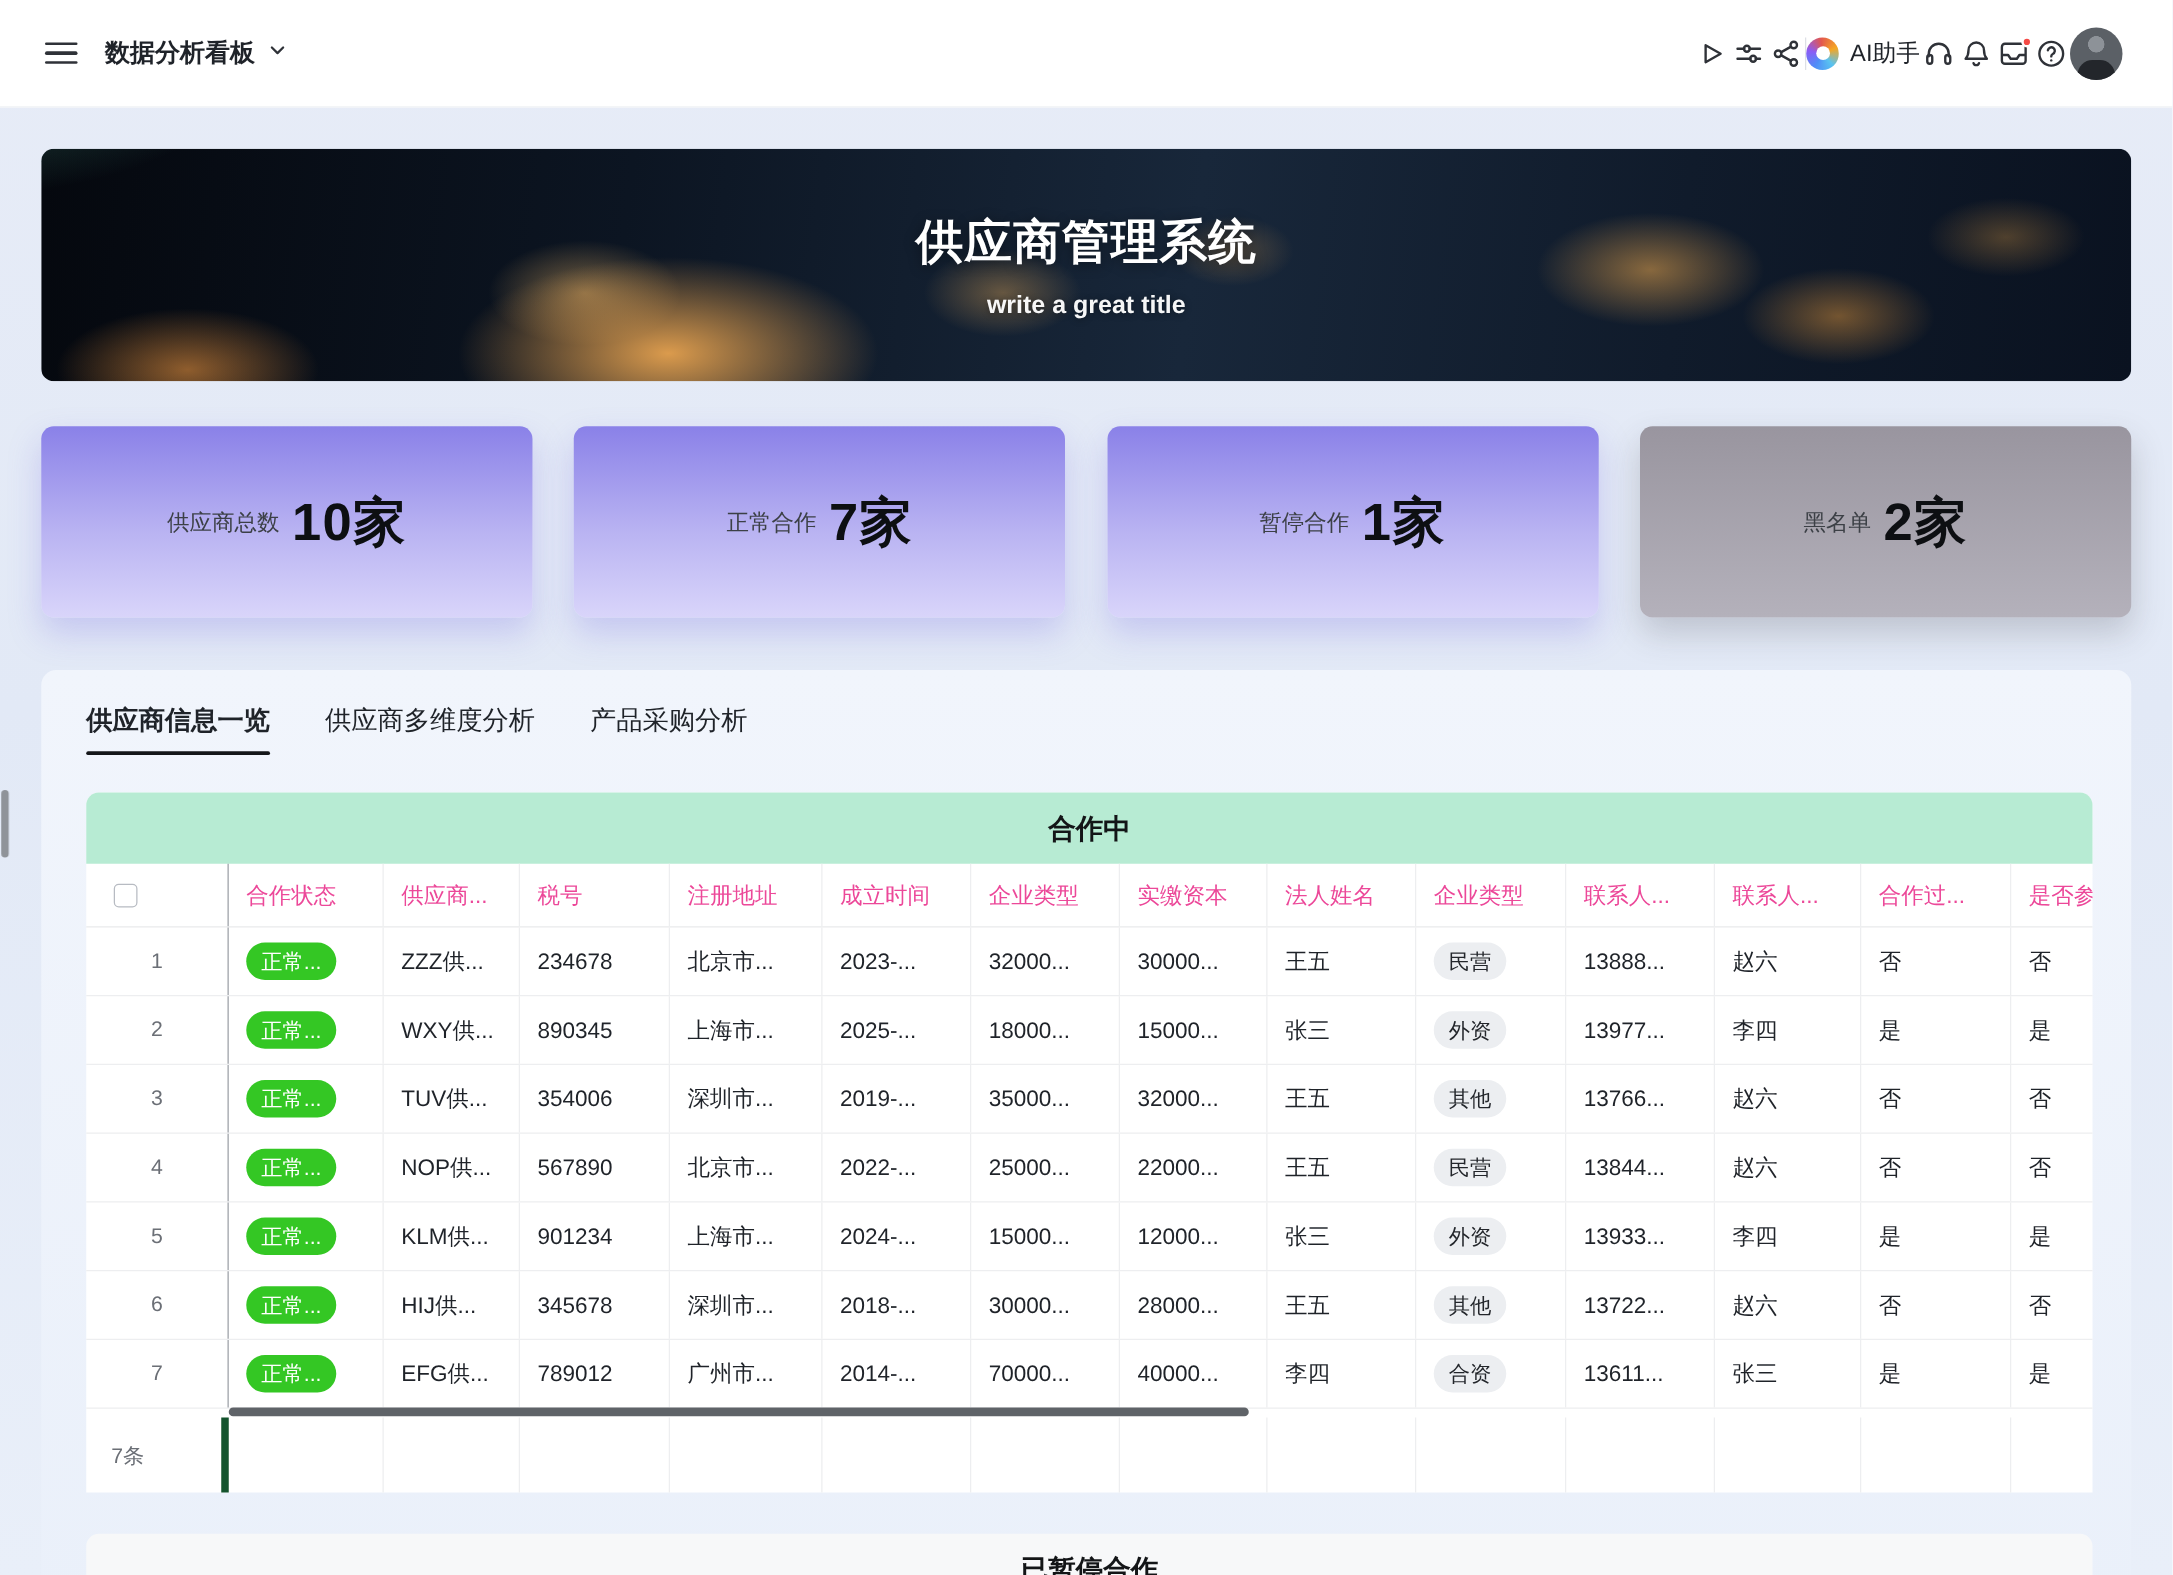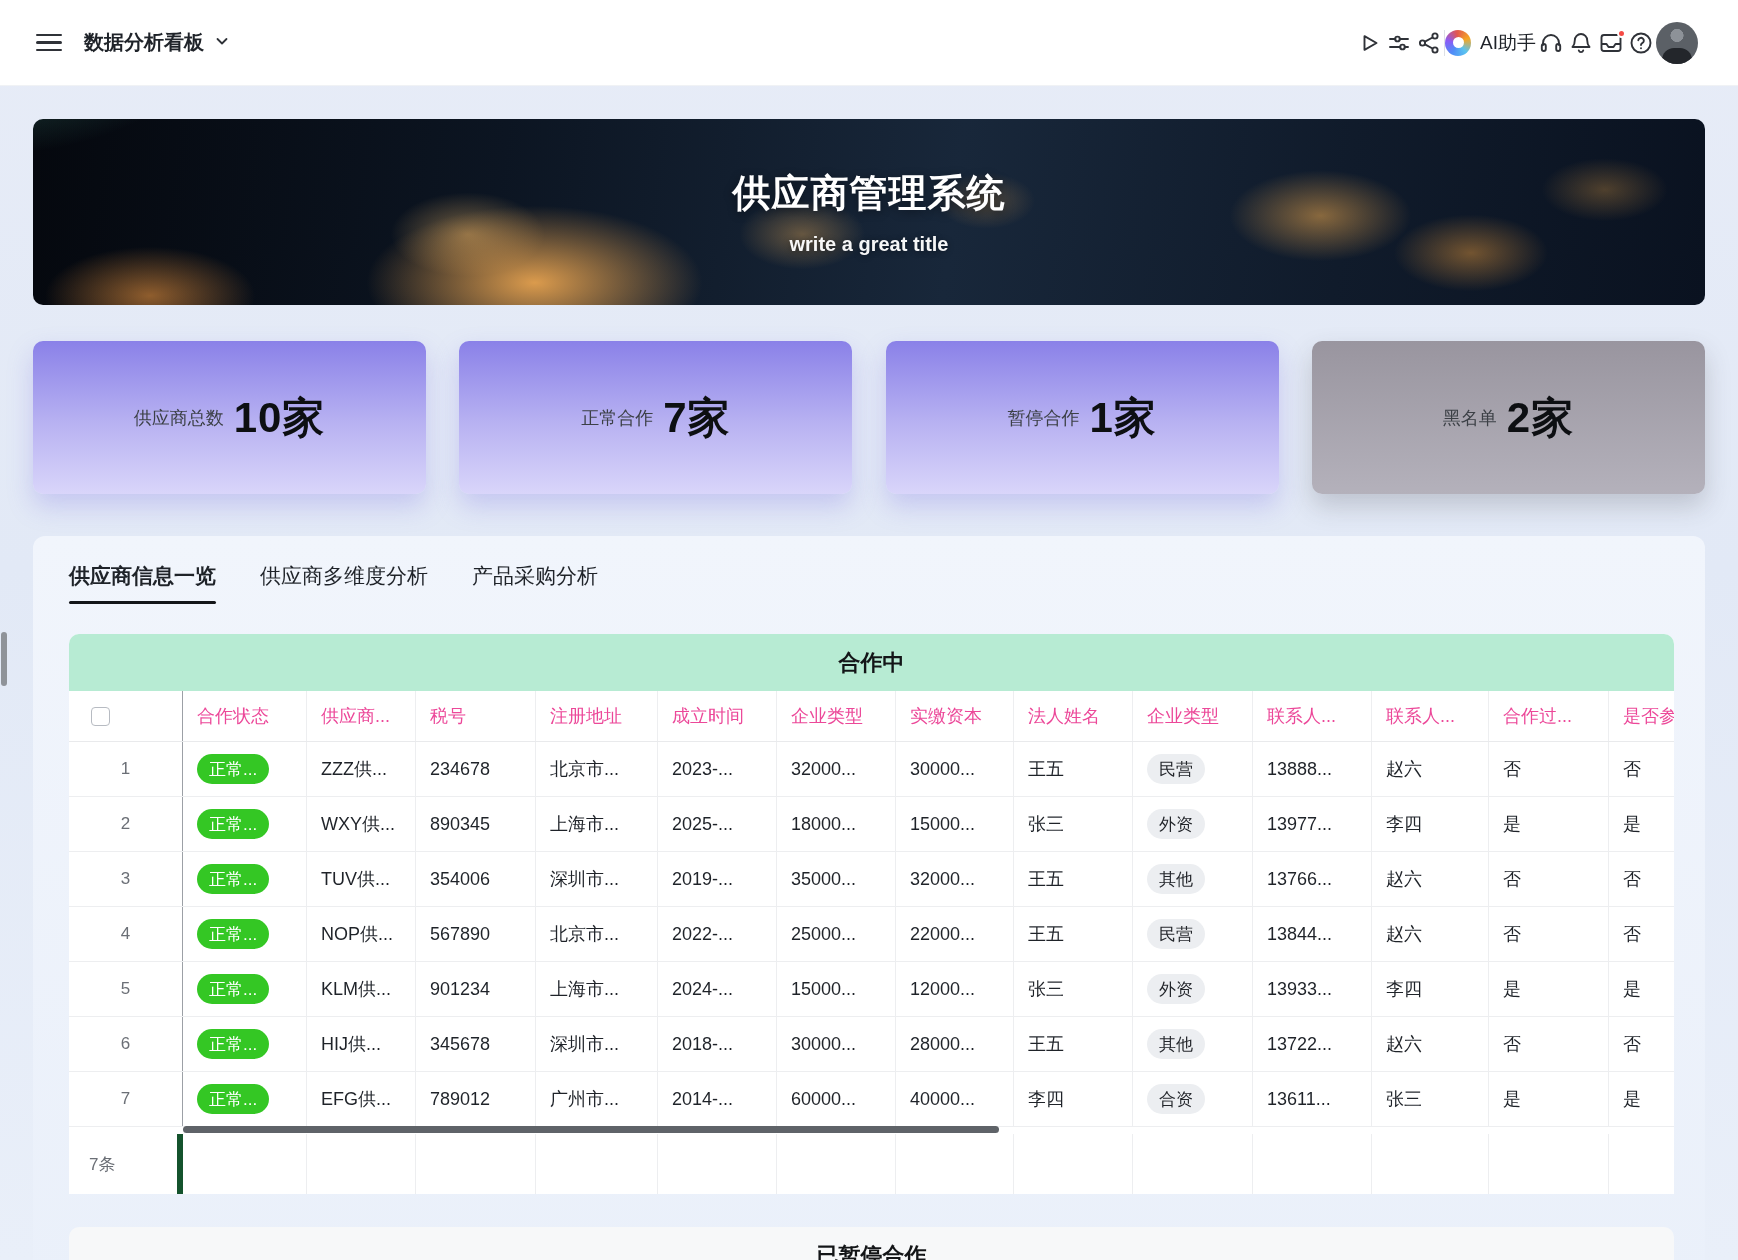--- a/index.html
+++ b/index.html
@@ -404,21 +404,21 @@
     <div class="cell col-index">
             <span>7</span>
           </div>
     <div class="cell col-status">
             <span class="badge badge-green">正常...</span>
           </div>
     <div class="cell col-supplier">EFG供...</div>
     <div class="cell col-tax">789012</div>
     <div class="cell col-address">广州市...</div>
     <div class="cell col-founded">2014-...</div>
-    <div class="cell col-reg_capital">60000...</div>
+    <div class="cell col-reg_capital">70000...</div>
     <div class="cell col-paid_capital">40000...</div>
     <div class="cell col-legal">李四</div>
     <div class="cell col-type">
             <span class="badge badge-gray">合资</span>
           </div>
     <div class="cell col-phone">13611...</div>
     <div class="cell col-contact">张三</div>
     <div class="cell col-coop">是</div>
     <div class="cell col-participate">是</div>
   </div>

